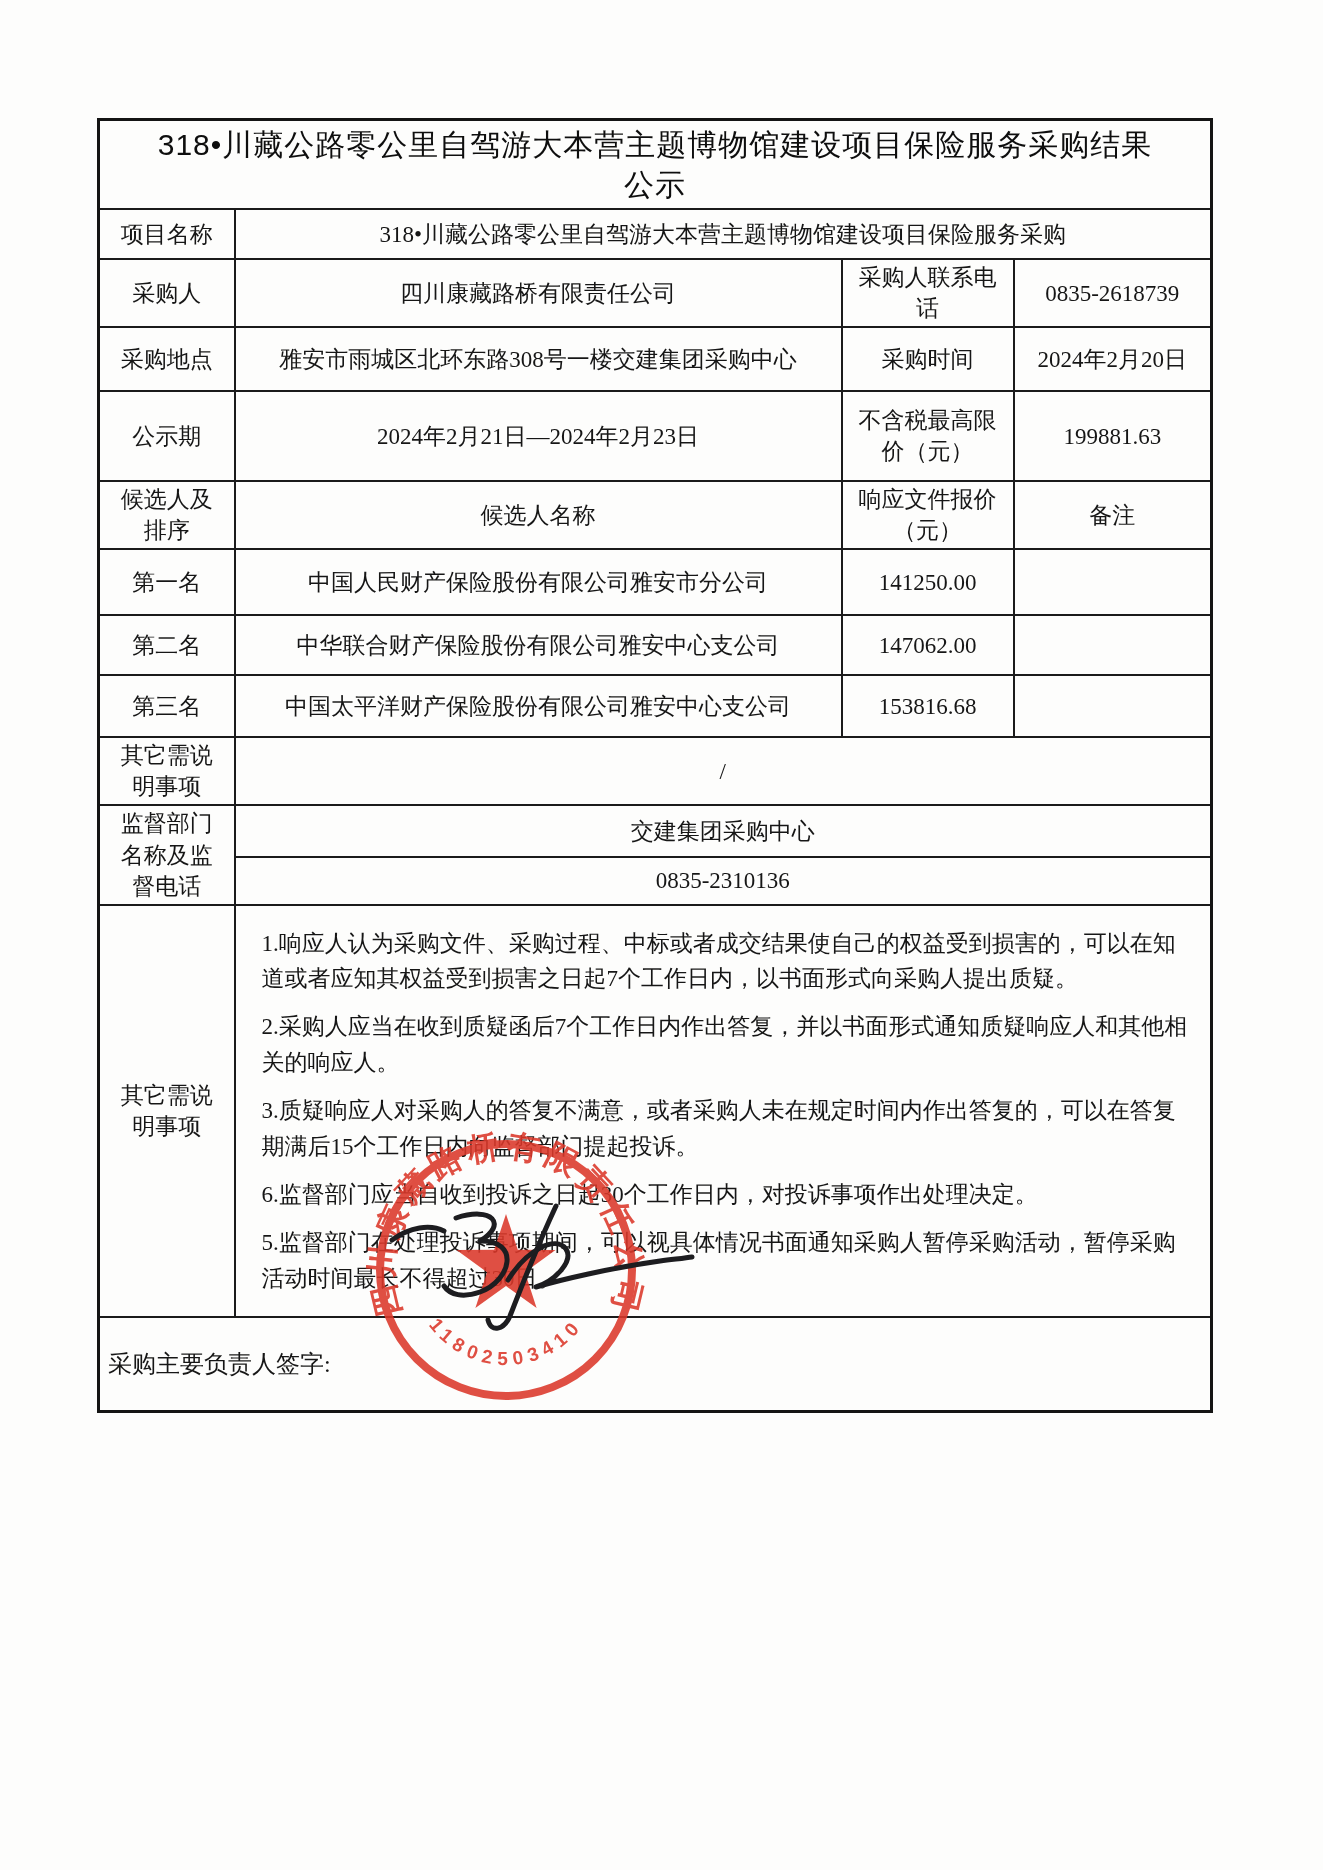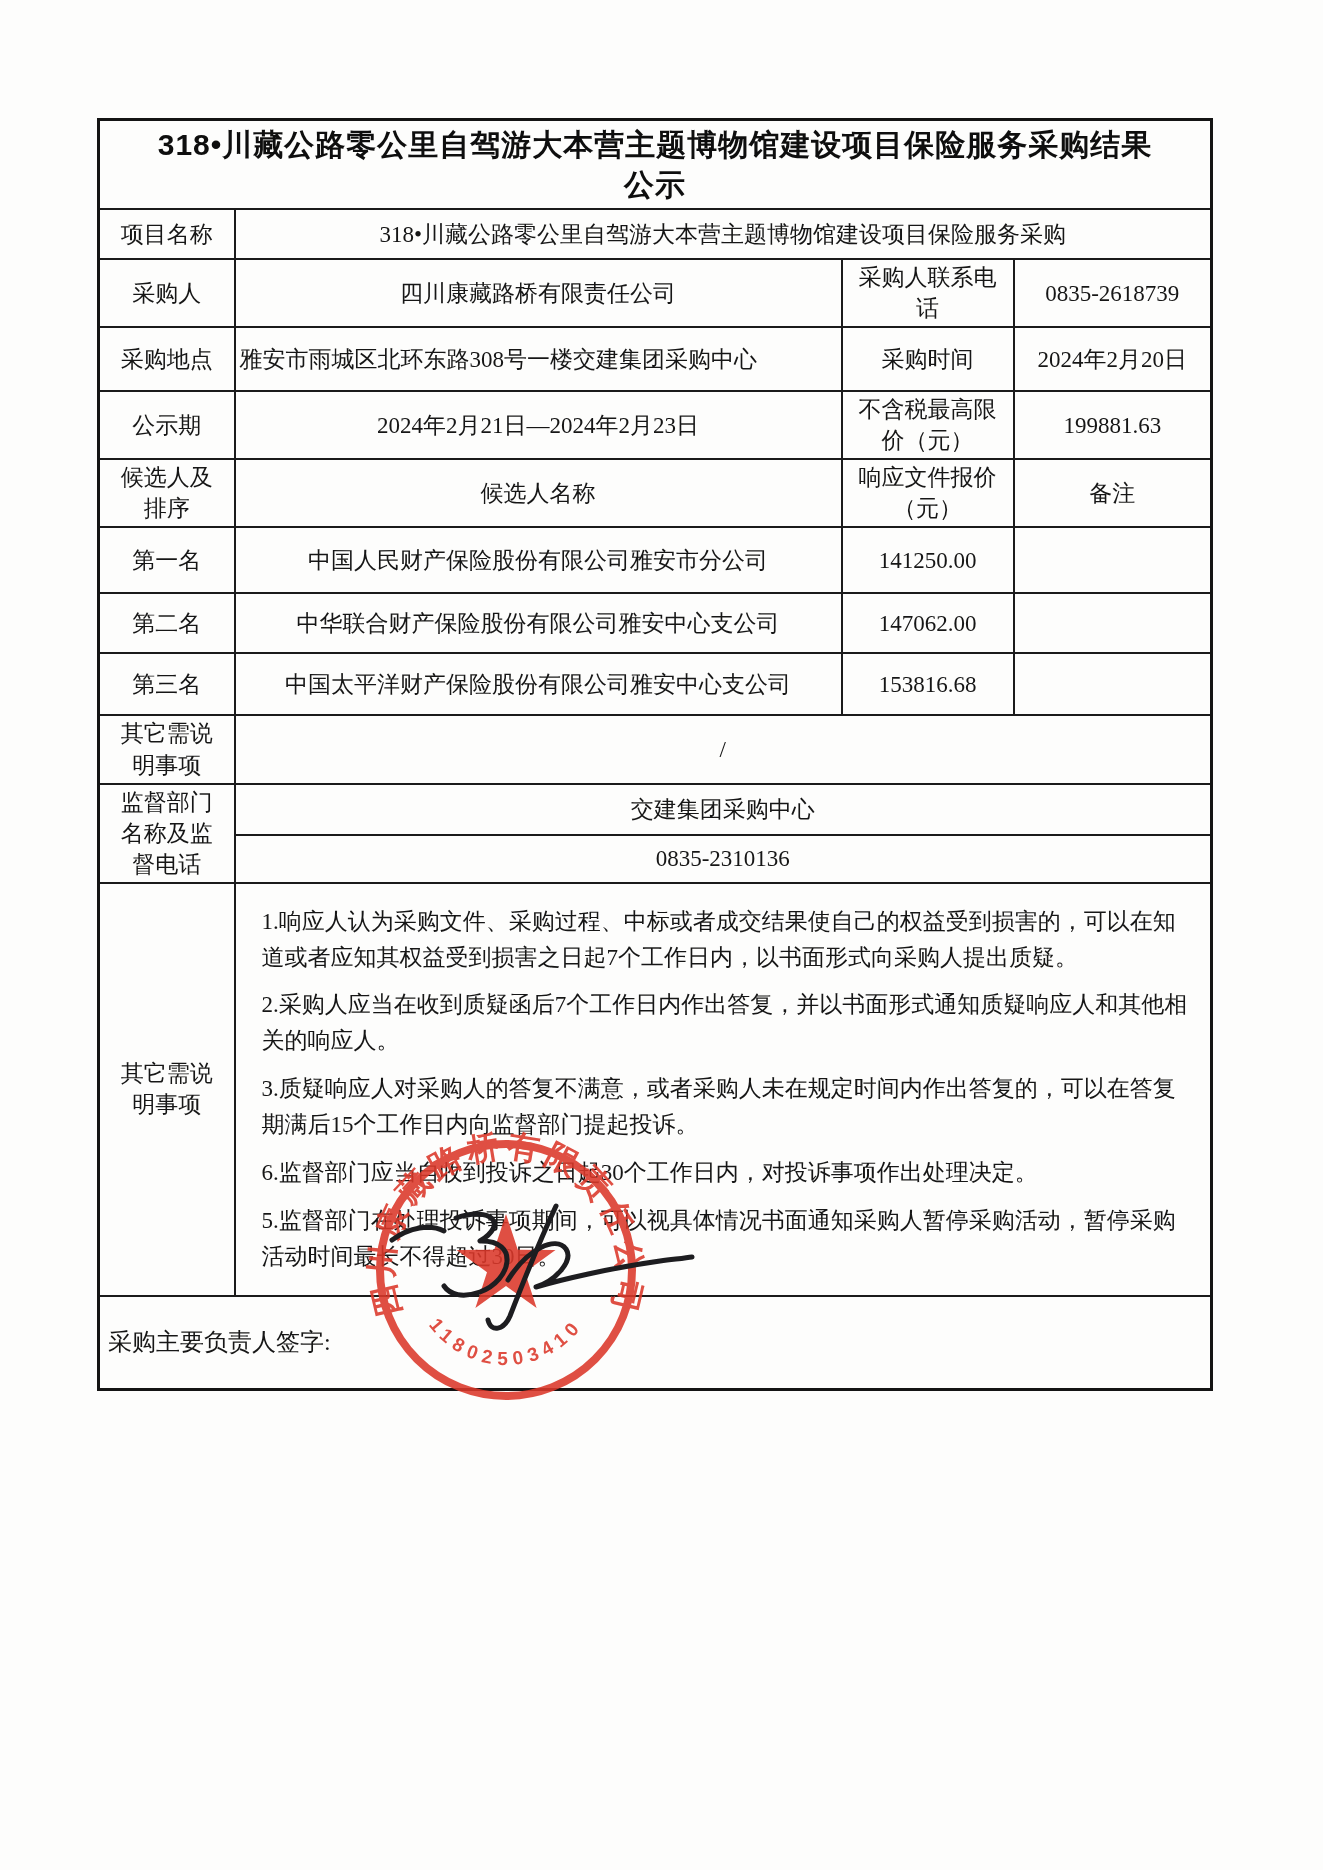--- a/index.html
+++ b/index.html
@@ -21,26 +21,26 @@
   td{
     border:2px solid #1b1b1b;
     text-align:center;vertical-align:middle;
     font-size:23px;line-height:1.35;
     padding:2px 8px;
     overflow:hidden;
   }
   table.doc{border:3px solid #141414;}
   .title-cell{
     font-family:"Liberation Sans", sans-serif;
-    font-weight:bold;font-size:30px;line-height:1.32;
+    font-weight:normal;font-size:30px;line-height:1.32;
     letter-spacing:1px;color:#0e0e0e;
     padding:4px 10px;
   }
   .label-cell{padding:2px 14px;}
-  .value-left{text-align:left;padding:2px 4px;}
+  .value-left{text-align:center;padding:2px 4px;}
   .objection-cell{
     text-align:left;font-size:23px;line-height:1.56;
     padding:8px 10px 8px 14px;vertical-align:middle;
   }
   .objection-cell p{margin:12px;}
   .sign-cell{
     text-align:left;font-size:24px;padding:2px 4px 2px 8px;
   }
   .stamp-wrap{
     position:absolute;left:358px;top:1128px;width:360px;height:290px;
@@ -80,21 +80,21 @@
       <td>0835-2618739</td>
     </tr>
 
     <tr style="height:64px">
       <td class="label-cell">采购地点</td>
       <td class="value-left">雅安市雨城区北环东路308号一楼交建集团采购中心</td>
       <td class="label-cell">采购时间</td>
       <td>2024年2月20日</td>
     </tr>
 
-    <tr style="height:68px">
+    <tr style="height:90px">
       <td class="label-cell">公示期</td>
       <td>2024年2月21日—2024年2月23日</td>
       <td class="label-cell">不含税最高限价（元）</td>
       <td>199881.63</td>
     </tr>
 
     <tr style="height:68px">
       <td class="label-cell">候选人及排序</td>
       <td>候选人名称</td>
       <td class="label-cell">响应文件报价（元）</td>

